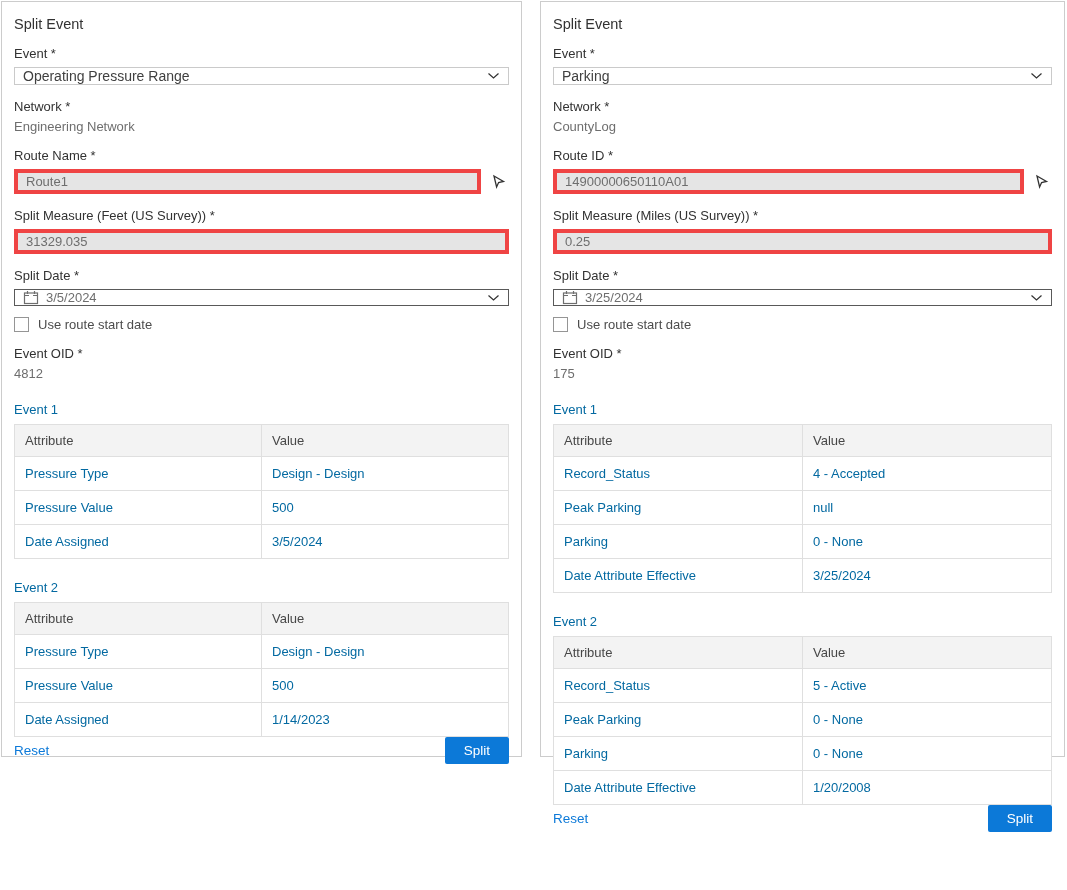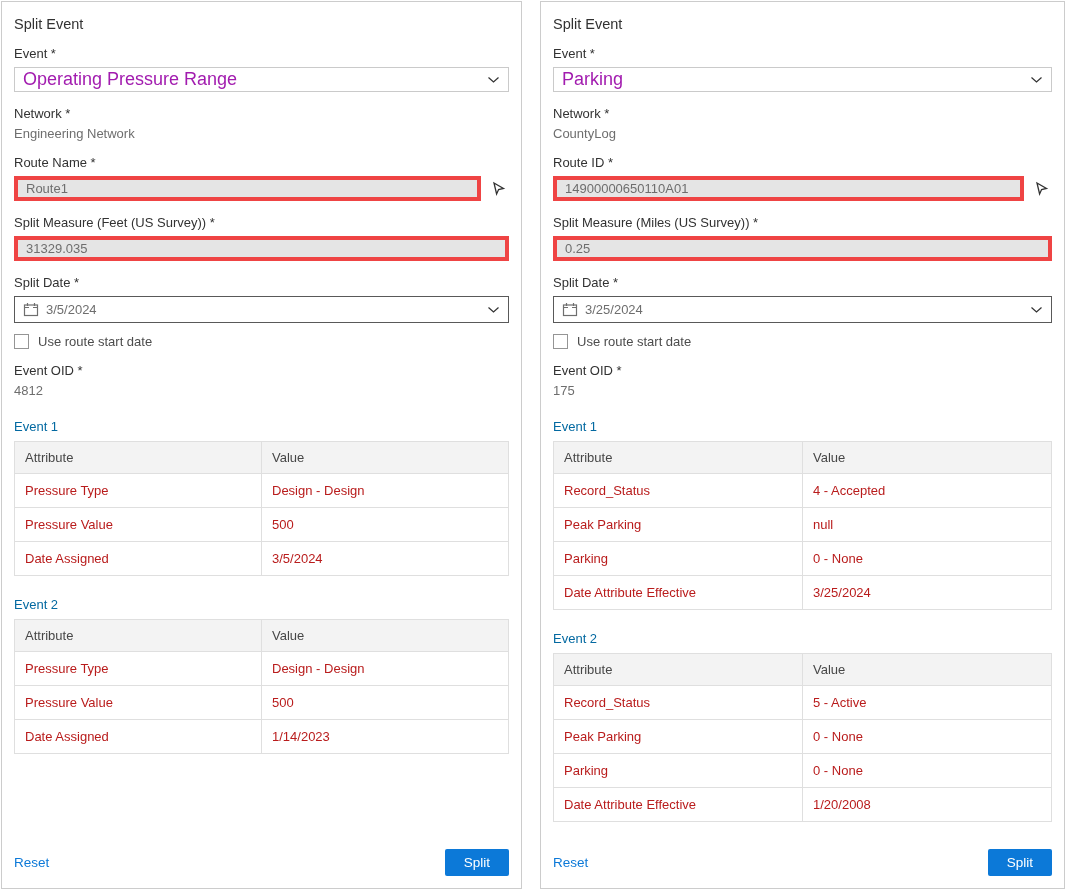--- a/index.html
+++ b/index.html
@@ -5,41 +5,41 @@
   * { box-sizing: border-box; margin: 0; padding: 0; }
   html, body { width: 1067px; height: 890px; background: #ffffff; overflow: hidden; }
   body {
     font-family: "Liberation Sans", "DejaVu Sans", sans-serif;
     display: flex;
     align-items: stretch;
   }
   .panel {
     border: 1px solid #cccccc;
     background: #ffffff;
-    height: 888px;
+    height: 756px;
     margin-top: 1px;
     display: flex;
     flex-direction: column;
     padding: 0 12px;
   }
   .panel.left  { width: 521px; margin-left: 1px; }
   .panel.right { width: 525px; margin-left: 18px; }
 
   .panel-title { margin-top: 14px; font-size: 14.5px; color: #323232; }
 
   .field-label { margin-top: 14px; font-size: 13px; color: #323232; }
   .static-value { margin-top: 5px; font-size: 13px; color: #6e6e6e; }
 
   .select-box {
     margin-top: 6px; height: 25px;
     border: 1px solid #cacaca; background: #fff;
     display: flex; align-items: center;
     padding: 0 8px; cursor: pointer;
   }
-  .select-box .sel-text { flex: 1; font-size: 18px; color: #a21caf; }
+  .select-box .sel-text { flex: 1; font-size: 14px; color: #404040; }
 
   .input-row { margin-top: 6px; display: flex; align-items: center; }
   .text-input {
     flex: 1; height: 25px;
     border: 4px solid #ef4444; background: #e5e5e5;
     padding: 8px 8px; font-size: 13px; color: #6e6e6e;
     font-family: "Liberation Sans", "DejaVu Sans", sans-serif;
     outline: none; min-width: 0;
   }
   .picker-btn {
@@ -69,21 +69,21 @@
   table.attr-table {
     width: 100%; border-collapse: collapse;
     border: 1px solid #dfdfdf; table-layout: fixed; padding-left: 16px;
   }
   table.attr-table th {
     background: #f3f3f3; text-align: left; font-weight: normal;
     font-size: 13px; color: #474747;
     padding: 8px 10px; border: 1px solid #dfdfdf;
   }
   table.attr-table td {
-    font-size: 13px; color: #b91c1c;
+    font-size: 13px; color: #0369a1;
     padding: 9px 10px; border: 1px solid #dfdfdf;
     background: #fff; overflow: hidden; white-space: nowrap;
   }
 
   .footer {
     margin-top: auto; margin-bottom: 12px;
     display: flex; align-items: center; justify-content: space-between;
   }
   .reset-link { font-size: 13.5px; cursor: pointer; text-decoration: none; }
   .split-btn {

